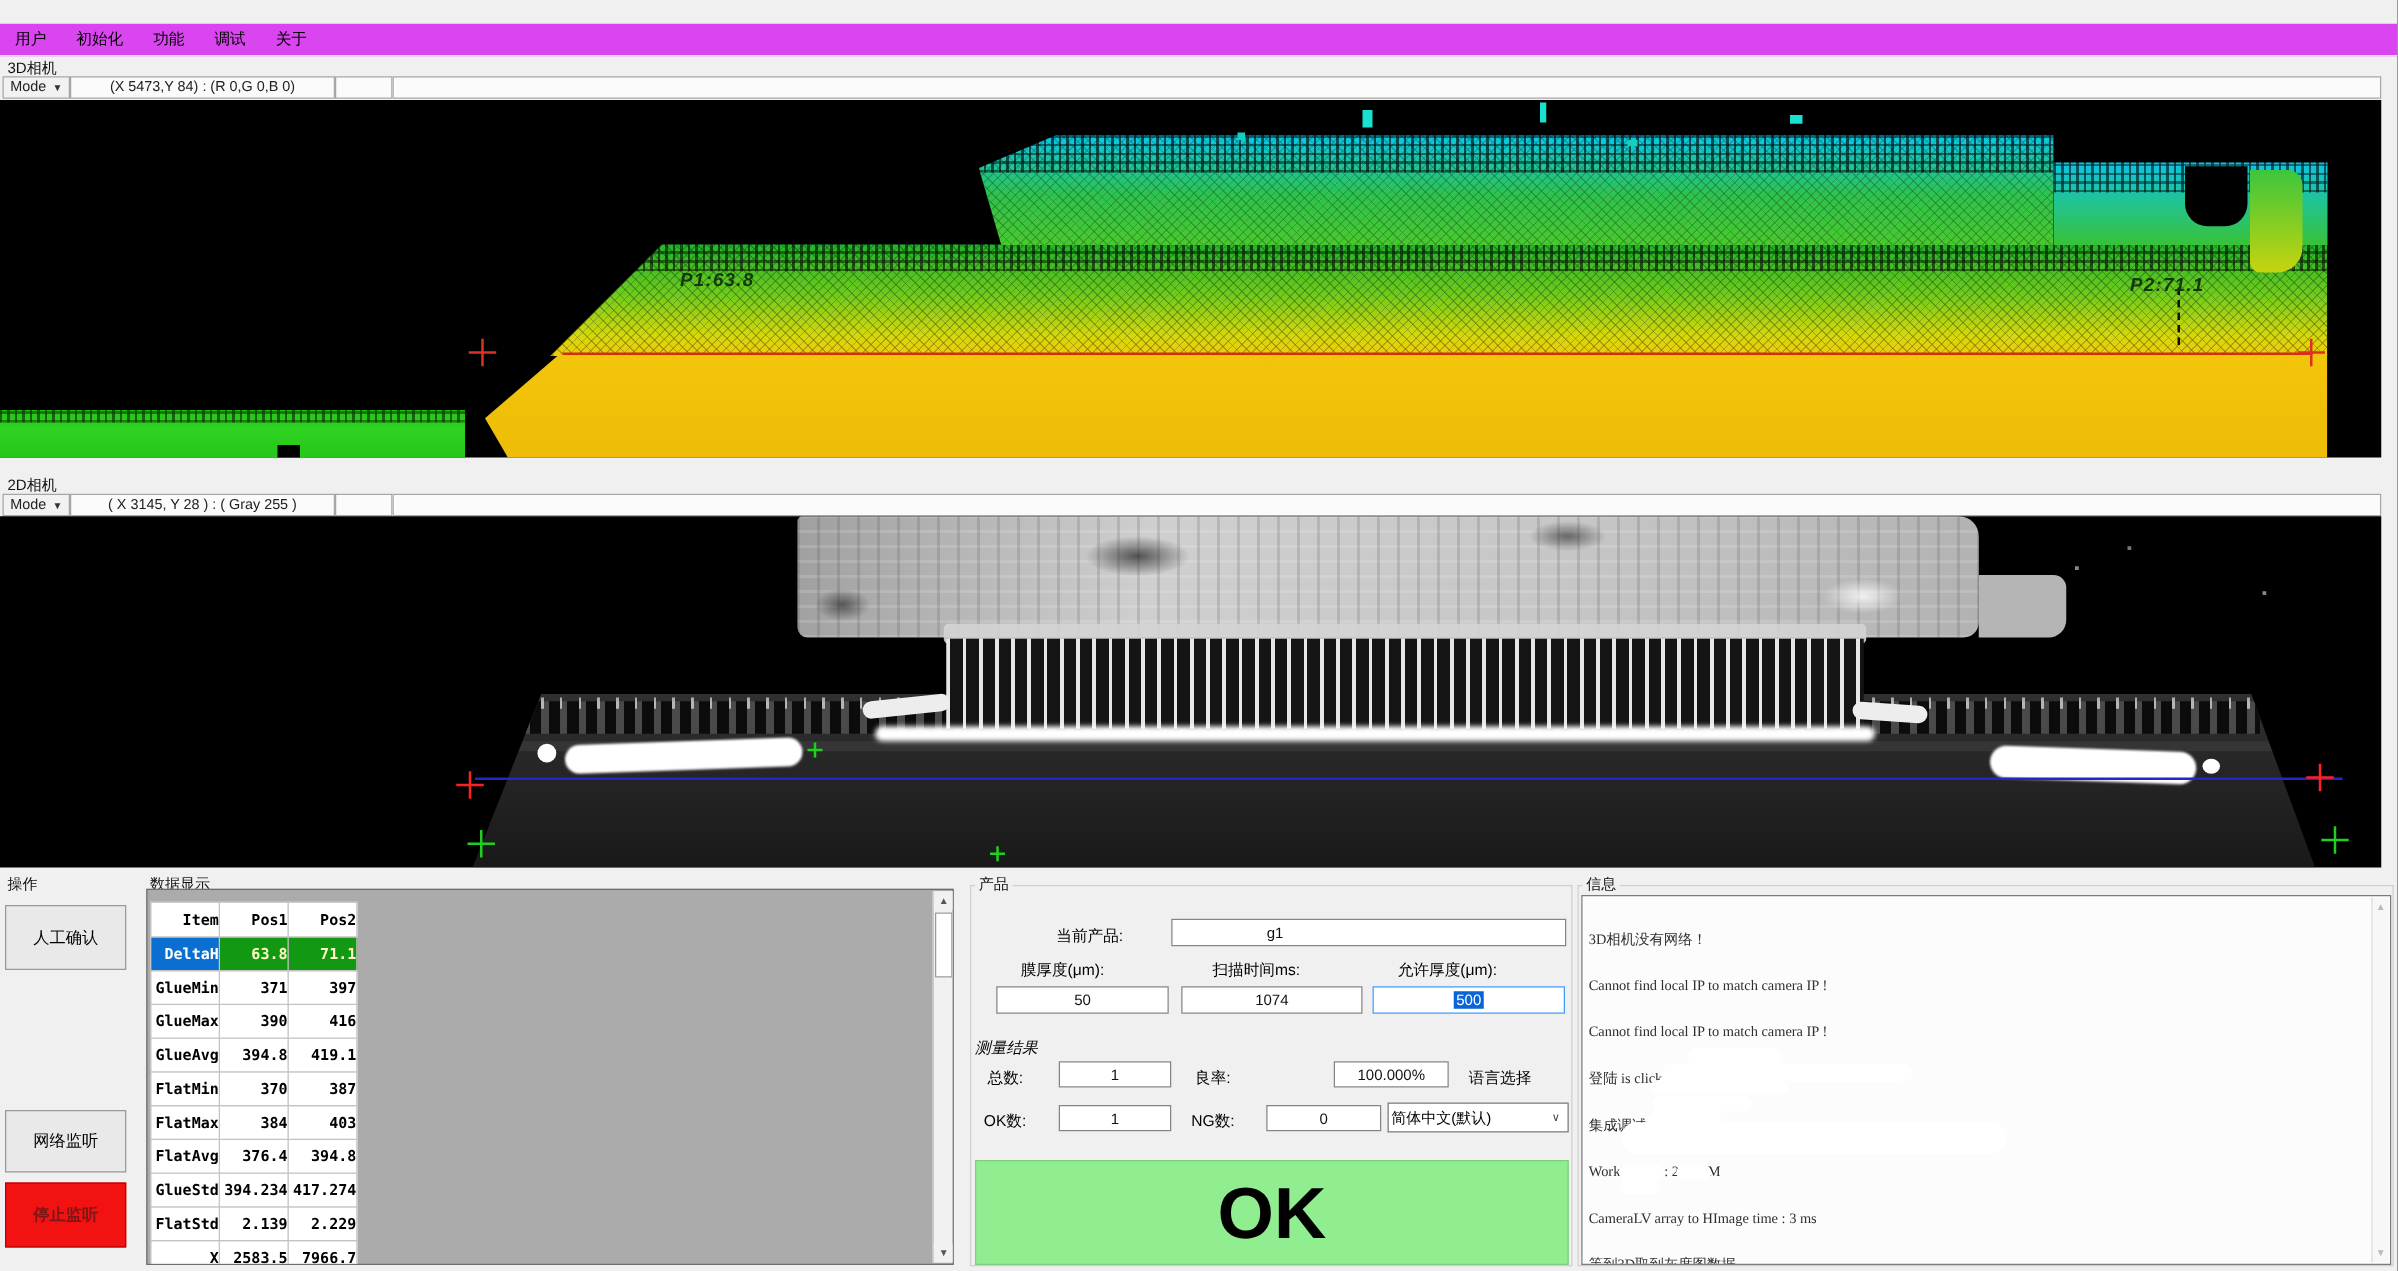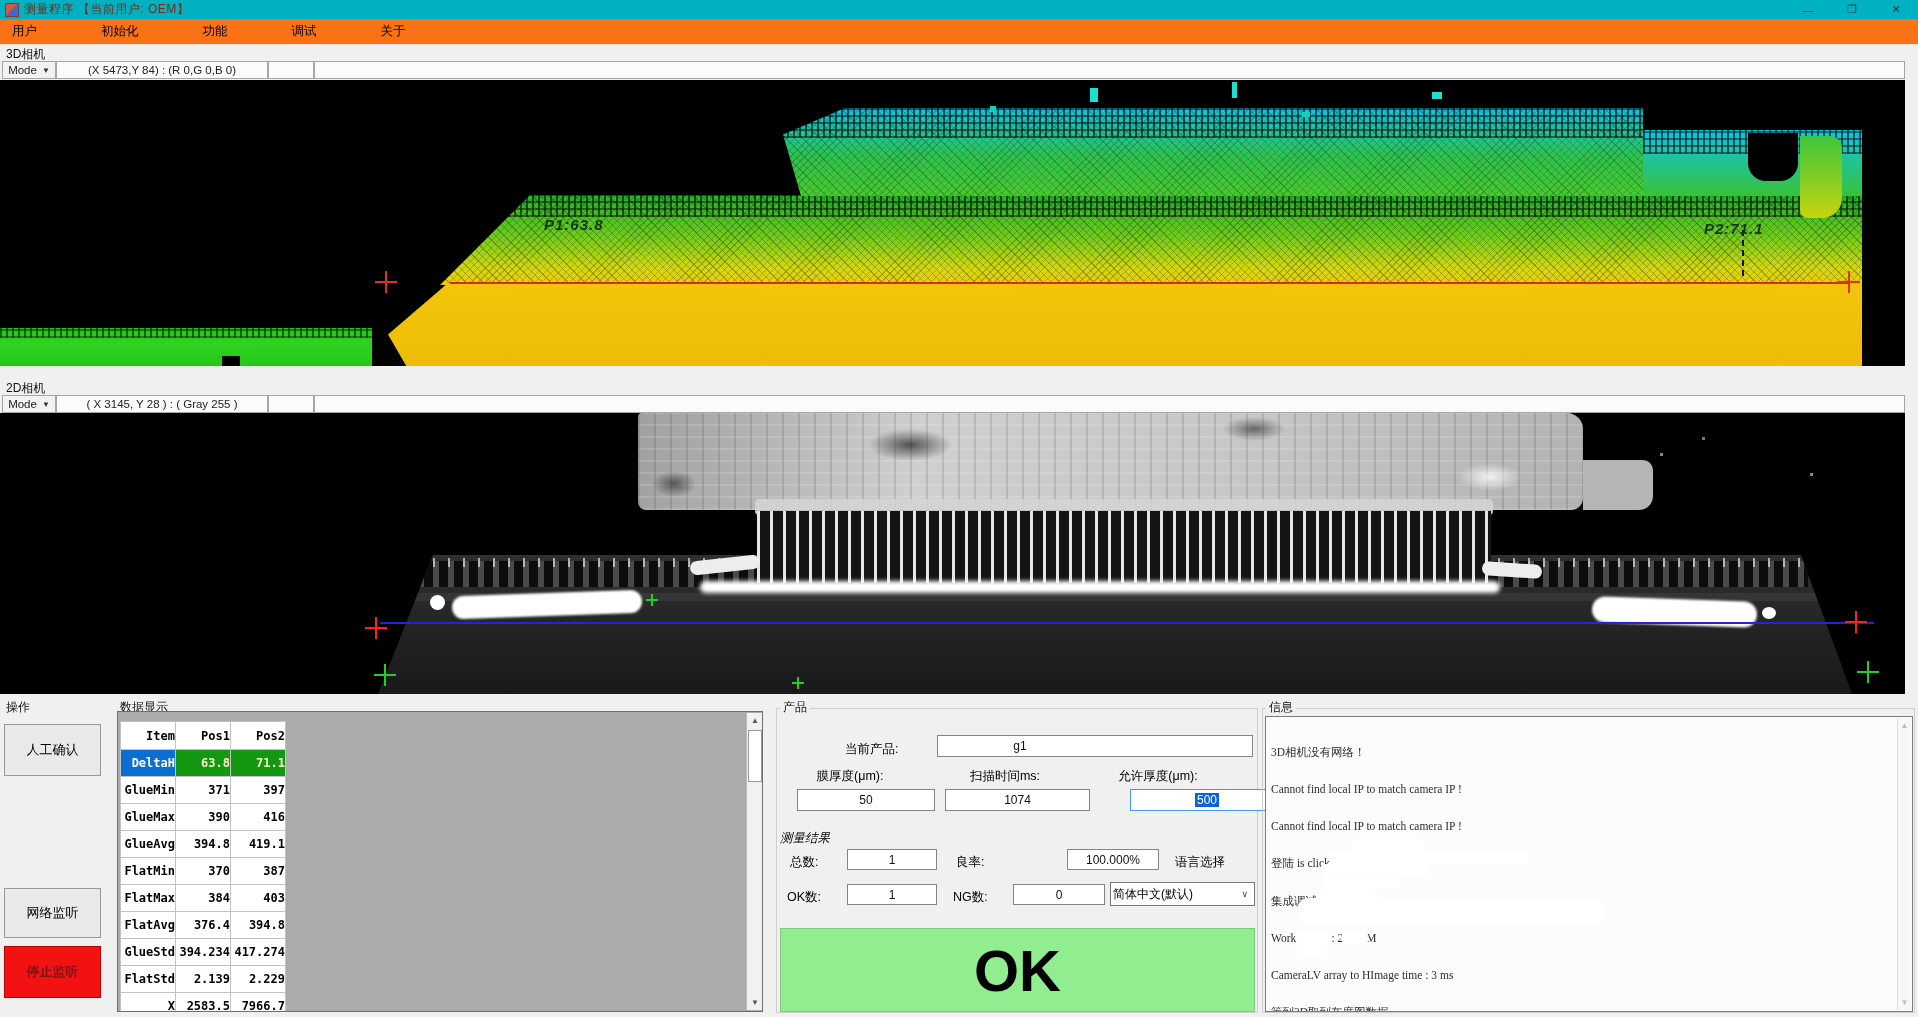--- a/index.html
+++ b/index.html
@@ -9,22 +9,22 @@
   
   .titlebar{position:absolute;left:0;top:0;width:1918px;height:19px;background:#00b1c1;
             display:flex;align-items:center;}
   .titlebar .app-icon{width:12px;height:12px;margin:0 5px 0 5px;border:1px solid #7a4030;
             background:linear-gradient(135deg,#d85a3a 0 50%,#3a6ad8 50% 100%);}
   .titlebar .t-text{color:#7c2713;font-size:12px;letter-spacing:.5px;}
   .win-controls{margin-left:auto;display:flex;align-items:center;height:100%;}
   .win-btn{width:44px;height:100%;display:flex;align-items:center;justify-content:center;
            color:#173a40;font-size:11px;}
   
-  .menubar{position:absolute;left:0;top:19px;width:1918px;height:25px;background:#f97316;
-           display:flex;align-items:center;border-bottom:1px solid #e3e3e3;gap:40px;}
+  .menubar{position:absolute;left:0;top:19px;width:1918px;height:25px;background:#d946ef;
+           display:flex;align-items:center;border-bottom:1px solid #e3e3e3;}
   .menu-item{padding:0 12px;height:100%;display:flex;align-items:center;font-size:12.5px;}
   .sec-label{position:absolute;font-size:12px;color:#111;}
   
   .tb-seg{position:absolute;height:18px;background:#fbfbfb;border:1px solid #a6a6a6;
           box-sizing:border-box;display:flex;align-items:center;justify-content:center;
           font-size:11.5px;color:#222;}
   .mode-btn{background:#f2f2f2;}
   .mode-arrow{font-size:8px;margin-left:5px;color:#333;}
   
   .view{position:absolute;left:0;width:1905px;background:#000;overflow:hidden;}
@@ -73,29 +73,20 @@
           border:1px solid #7c7c7c;box-sizing:border-box;overflow:hidden;}
   .logtext{position:absolute;left:5px;top:4px;width:600px;font-family:"Liberation Serif",serif;
            font-size:11.5px;line-height:12.4px;color:#2e2e2e;white-space:pre;}
   .blob{position:absolute;background:#fff;border-radius:10px;}
 </style>
 </head>
 <body>
 
 <div class="app">
 
-  <div class="titlebar">
-    <div class="app-icon"></div>
-    <div class="t-text">测量程序 【当前用户: OEM】</div>
-    <div class="win-controls">
-      <div class="win-btn">—</div>
-      <div class="win-btn">❐</div>
-      <div class="win-btn">✕</div>
-    </div>
-  </div>
 
   <div class="menubar">
     <div class="menu-item">用户</div>
     <div class="menu-item">初始化</div>
     <div class="menu-item">功能</div>
     <div class="menu-item">调试</div>
     <div class="menu-item">关于</div>
   </div>
 
   <div class="sec-label" style="left:6px;top:46px;">3D相机</div>
@@ -283,21 +274,21 @@
   <div class="flabel" style="left:790px;top:768px;width:120px;">膜厚度(μm):</div>
   <div class="flabel" style="left:945px;top:768px;width:120px;">扫描时间ms:</div>
   <div class="flabel" style="left:1093px;top:768px;width:130px;">允许厚度(μm):</div>
 
   <div class="tbox" style="left:797px;top:789px;width:138px;height:22px;">
     <span>50</span>
   </div>
   <div class="tbox" style="left:945px;top:789px;width:145px;height:22px;">
     <span>1074</span>
   </div>
-  <div class="tbox" style="left:1130px;top:789px;width:154px;height:22px;border-color:#3f9bfa;">
+  <div class="tbox" style="left:1098px;top:789px;width:154px;height:22px;border-color:#3f9bfa;">
     <span class="sel-text">500</span>
   </div>
 
   <div class="flabel" style="left:780px;top:830px;font-style:italic;">测量结果</div>
 
   <div class="flabel" style="left:790px;top:854px;">总数:</div>
   <div class="tbox" style="left:847px;top:849px;width:90px;height:21px;">
     <span>1</span>
   </div>
   <div class="flabel" style="left:956px;top:854px;">良率:</div>

